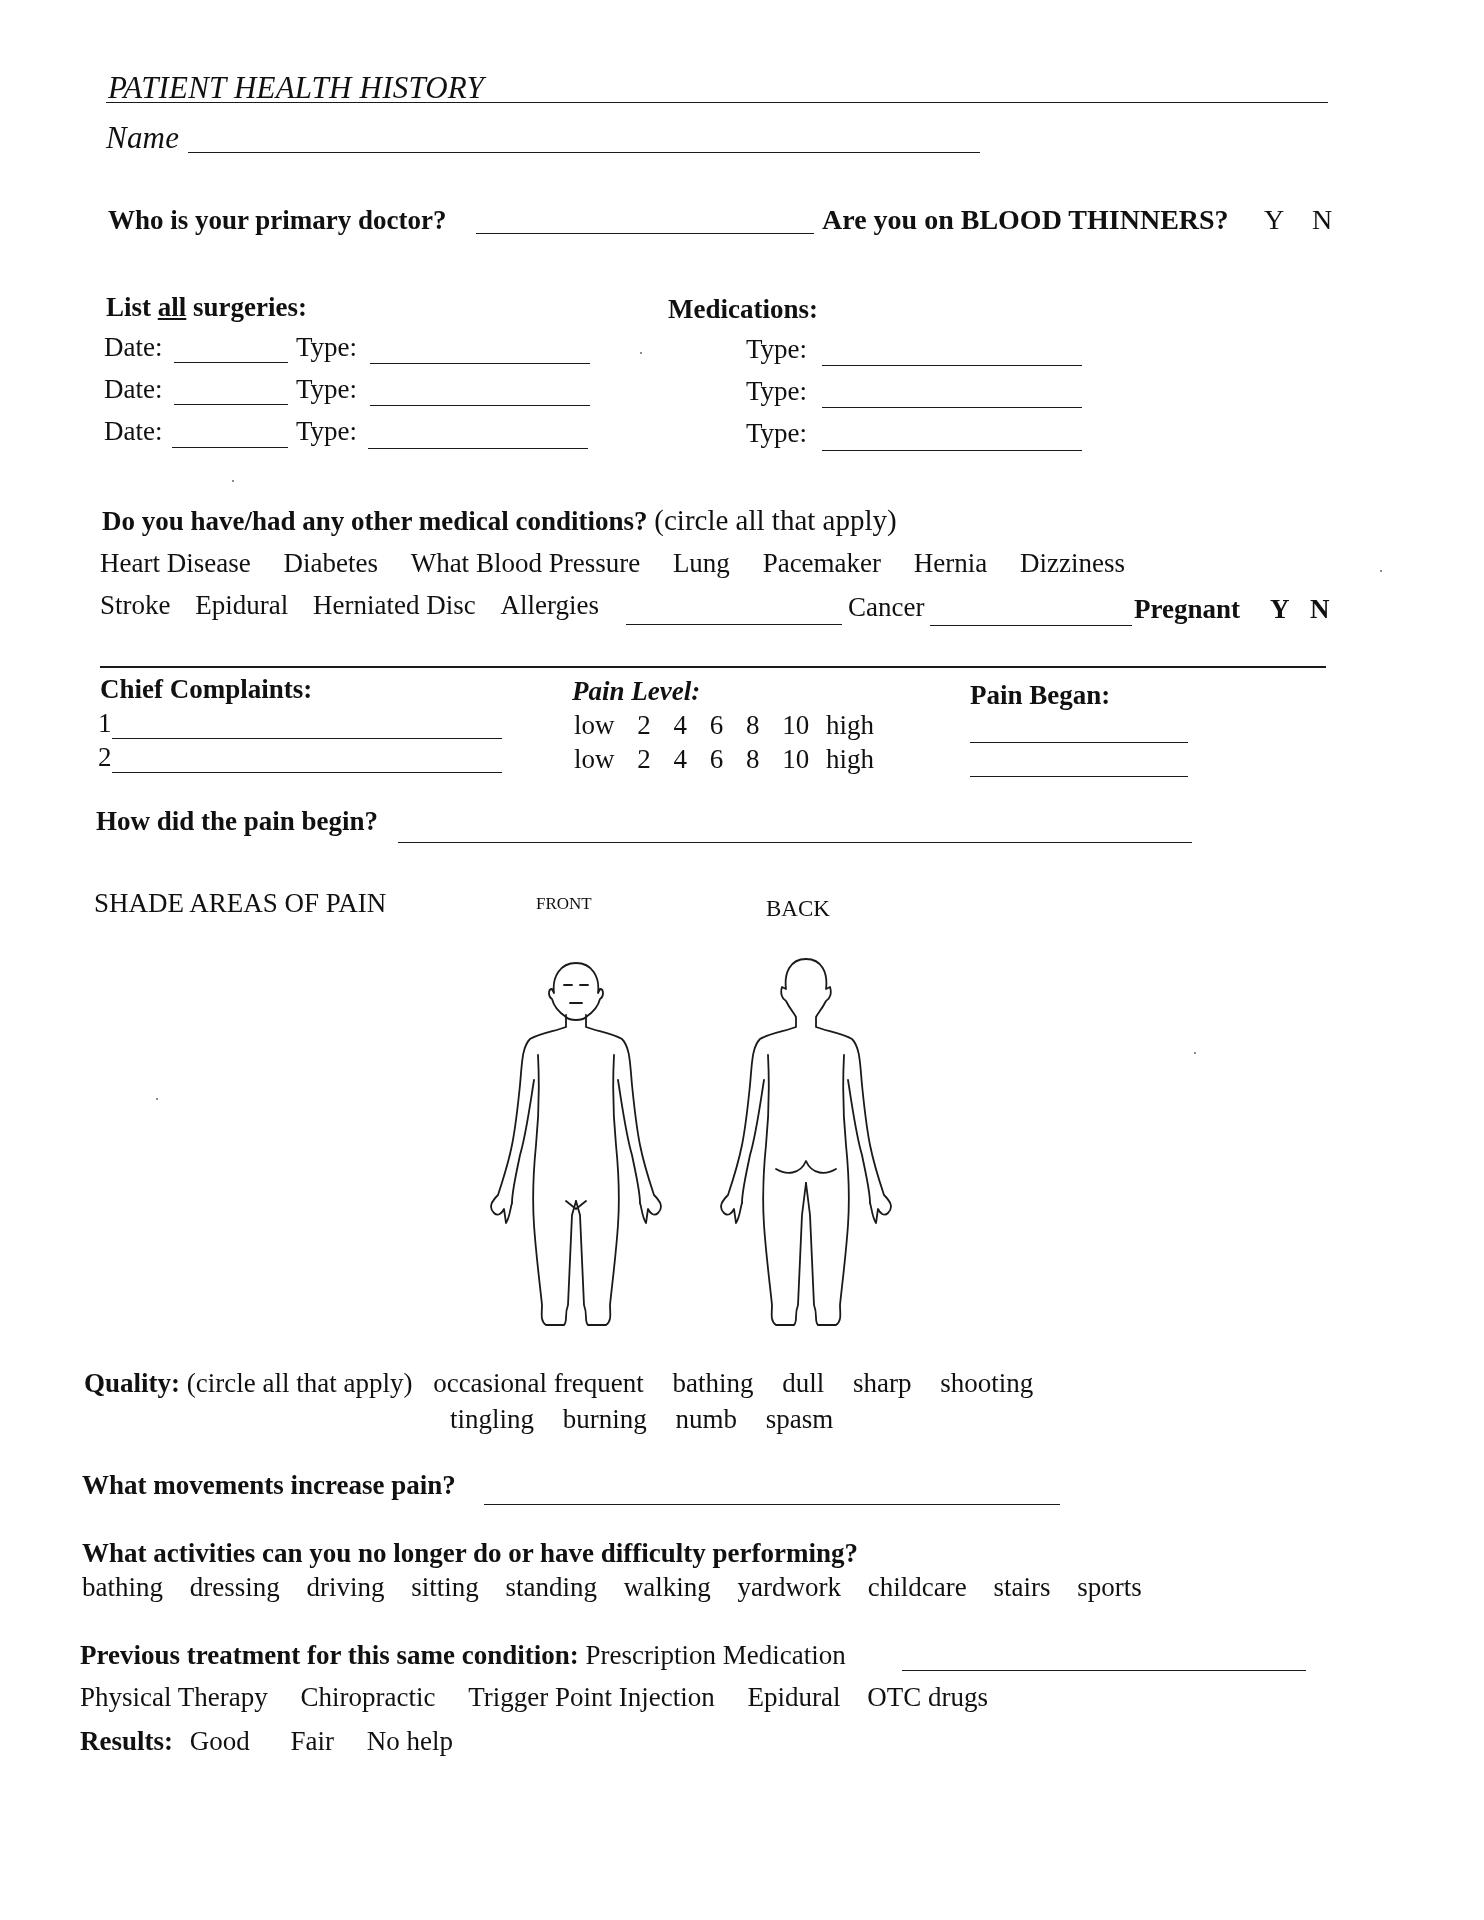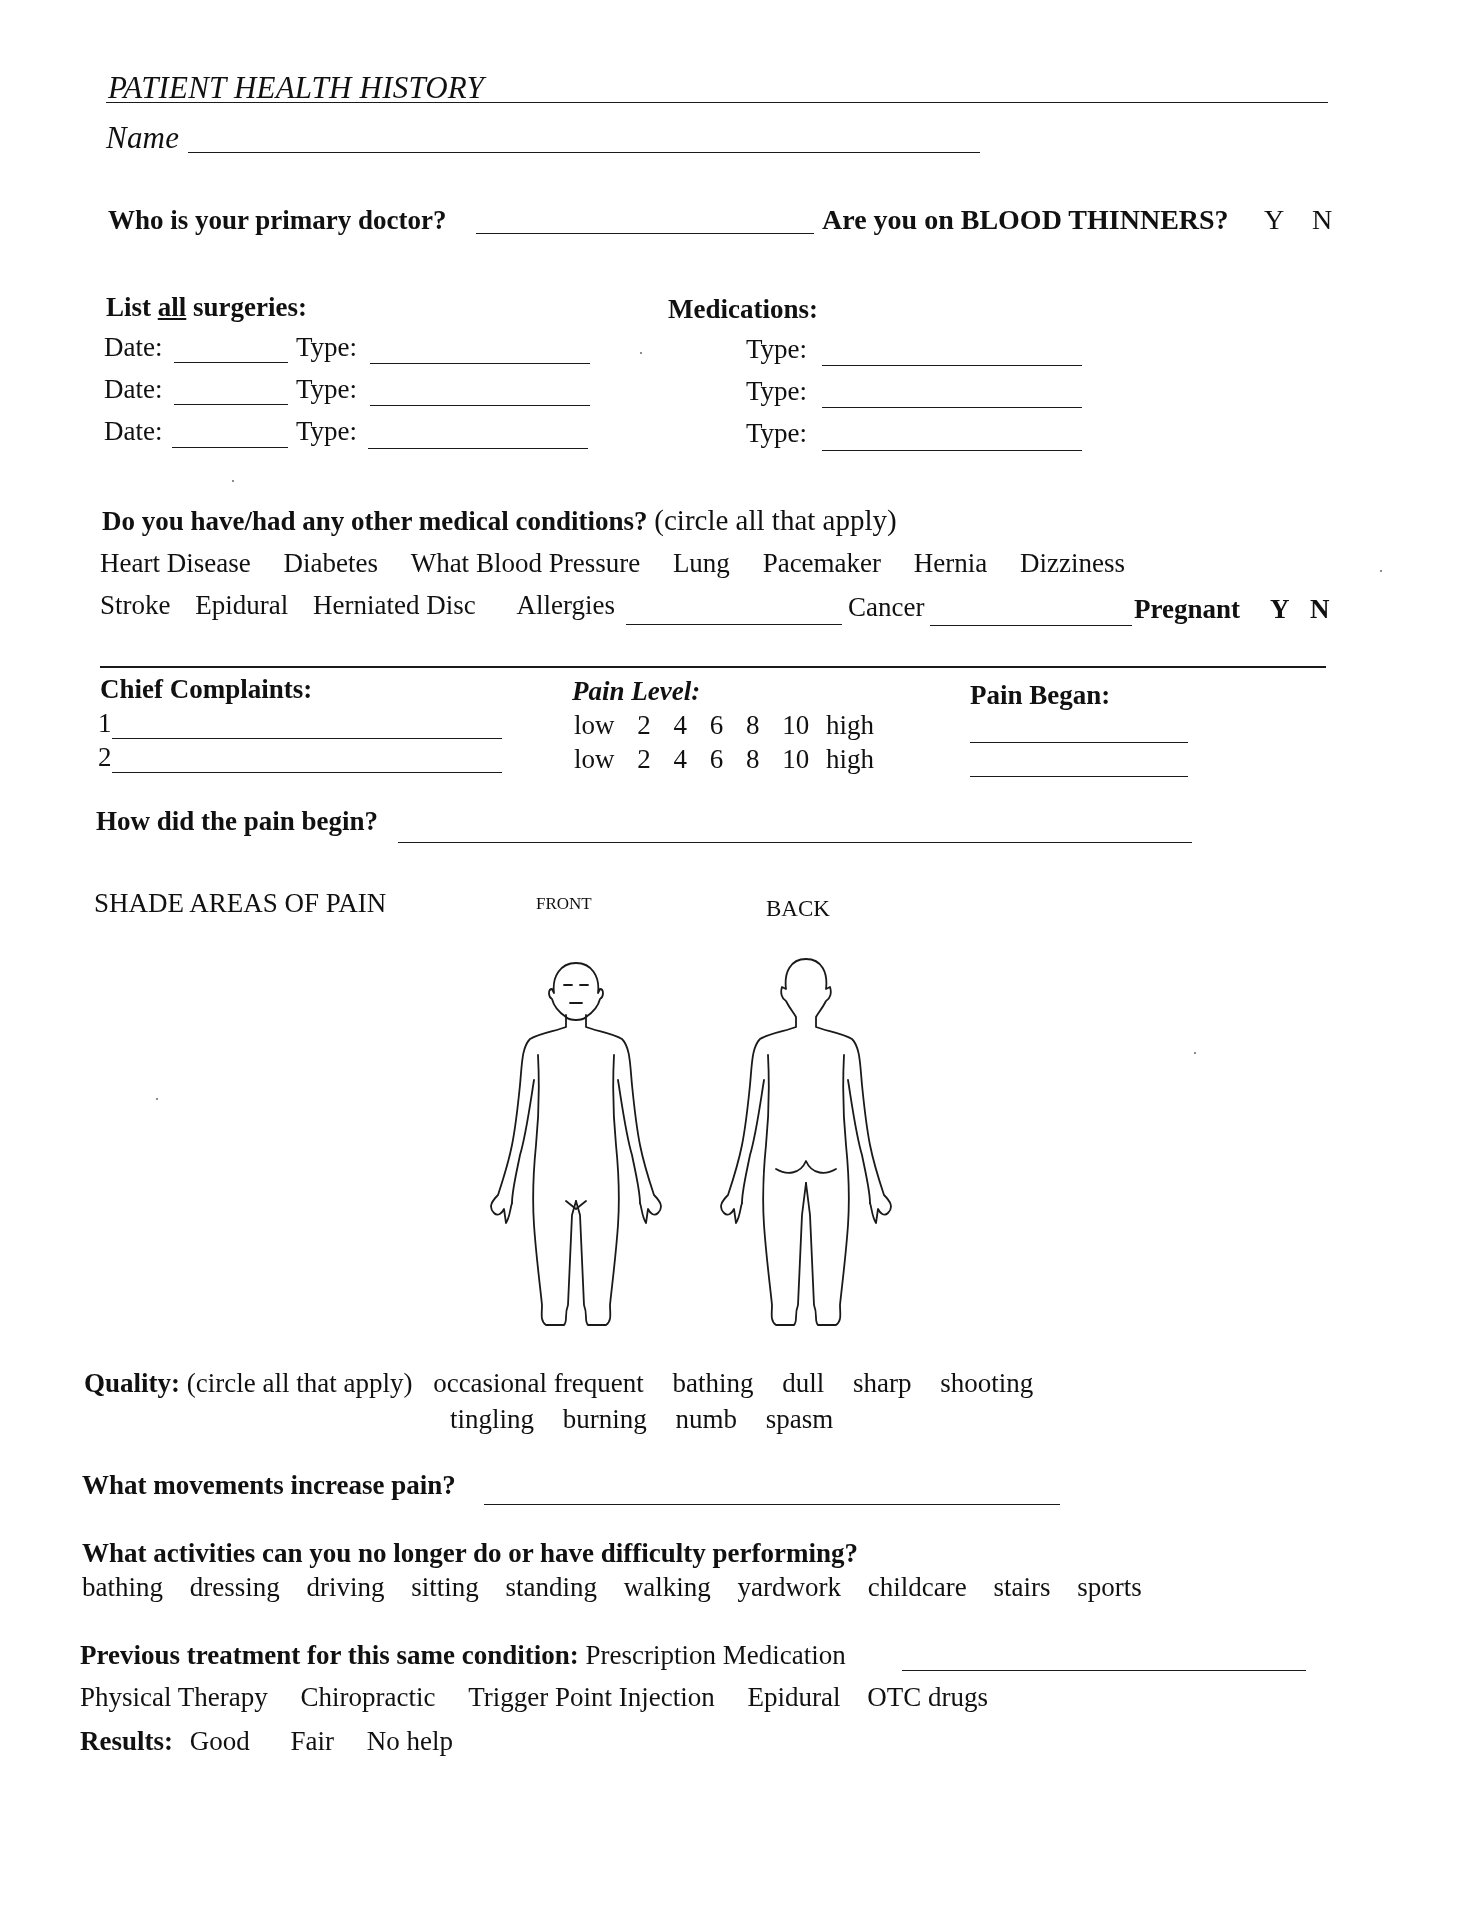--- a/index.html
+++ b/index.html
@@ -74,21 +74,21 @@
   <span class="opt circ">What Blood Pressure</span>
   <span class="opt circ">Lung</span>
   <span class="opt circ">Pacemaker</span>
   <span class="opt circ">Hernia</span>
   <span class="opt circ">Dizziness</span>
 </div>
 
 <div class="abs fs27" style="left:100px; top:590px;">
   <span class="opt circ" style="margin-right:18px">Stroke</span>
   <span class="opt circ" style="margin-right:18px">Epidural</span>
-  <span class="opt circ" style="margin-right:34px">Herniated Disc</span>
+  <span class="opt circ" style="margin-right:18px">Herniated Disc</span>
   <span class="circ">Allergies</span>
 </div>
 <div class="line" style="left:626px; top:624px; width:216px;"></div>
 <div class="abs fs27" style="left:848px; top:592px;">Cancer</div>
 <div class="line" style="left:930px; top:625px; width:202px;"></div>
 <div class="abs b fs27" style="left:1134px; top:594px;">Pregnant</div>
 <div class="abs b fs27" style="left:1270px; top:594px;">Y</div>
 <div class="abs b fs27" style="left:1310px; top:594px;">N</div>
 
 <div class="line" style="left:100px; top:666px; width:1226px; border-bottom-width:2px;"></div>

